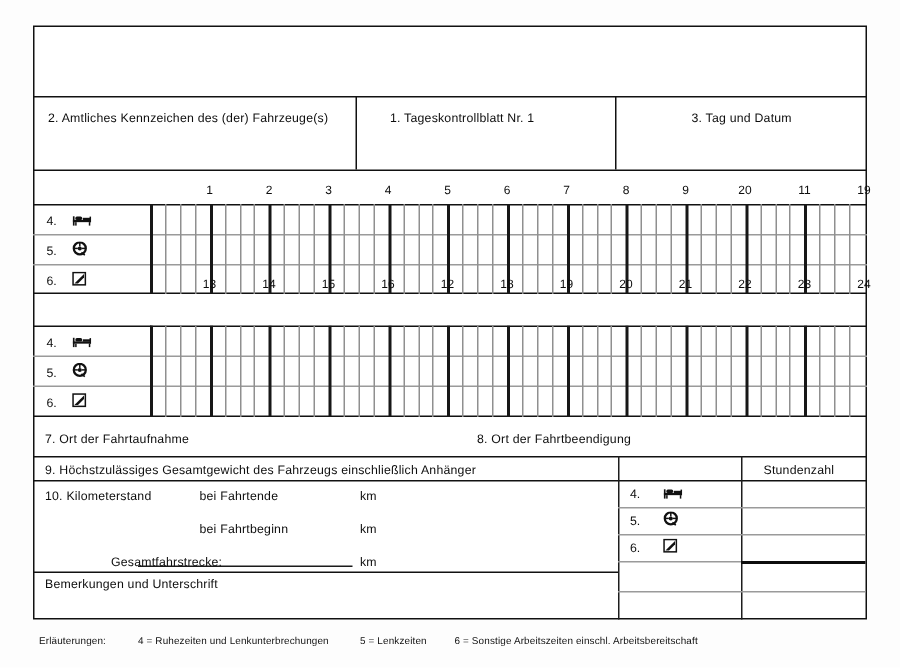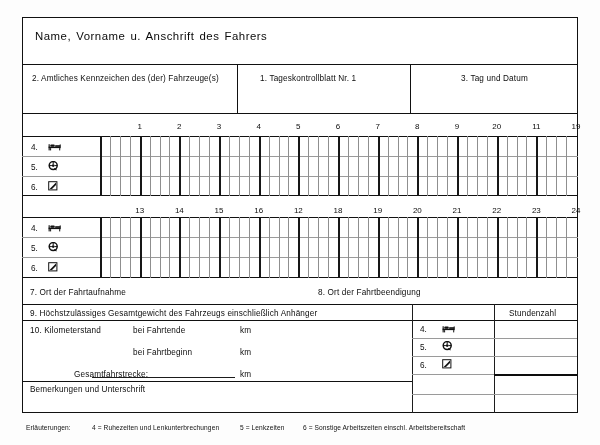--- a/index.html
+++ b/index.html
@@ -93,21 +93,20 @@
     letter-spacing: 0.1px;
   }
 </style>
 </head>
 <body>
 
 <div id="sheet">
 
   <div class="box" id="frame"></div>
 
-  <div class="lbl" id="title-text">Name, Vorname u. Anschrift des Fahrers</div>
   <div class="ln" style="left:22px; top:64px; width:556px; height:1.2px; background:#111;"></div>
 
   <div class="ln" id="hdr-v1" style="background:#111;"></div>
   <div class="ln" id="hdr-v2" style="background:#111;"></div>
   <div class="ln" style="left:22px; top:113px; width:556px; height:1.2px; background:#111;"></div>
 
   <div class="lbl" style="left:32px; top:74px;">2. Amtliches Kennzeichen des (der) Fahrzeuge(s)</div>
   <div class="lbl" style="left:260px; top:74px;">1. Tageskontrollblatt Nr. 1</div>
   <div class="lbl" style="left:461px; top:74px;">3. Tag und Datum</div>
 
@@ -215,21 +214,21 @@
     </div>
 
   <div class="rowlab" style="left:31px; top:183px;">6.</div>
   <div class="ico" id="ico-sq-1" style="left:48px; top:181px;">
       <svg width="10" height="10" viewBox="0 0 10 10">
         <rect x="0.7" y="0.7" width="8.2" height="8.2" fill="none" stroke="#111" stroke-width="1"></rect>
         <path d="M1.6 8.0 L8.0 1.6 L8.0 4.0 L4.0 8.0 Z" fill="#111"></path>
       </svg>
     </div>
 
-  <div class="hour-strip" id="hours-bottom" style="left:22px; top:206px; width:474px;">
+  <div class="hour-strip" id="hours-bottom" style="left:22px; top:185px; width:474px;">
       <div class="hour-num" style="left: 117.667px; top: 0px;">13</div>
       <div class="hour-num" style="left: 157.333px; top: 0px;">14</div>
       <div class="hour-num" style="left: 197px; top: 0px;">15</div>
       <div class="hour-num" style="left: 236.667px; top: 0px;">16</div>
       <div class="hour-num" style="left: 276.333px; top: 0px;">12</div>
       <div class="hour-num" style="left: 316px; top: 0px;">18</div>
       <div class="hour-num" style="left: 355.667px; top: 0px;">19</div>
       <div class="hour-num" style="left: 395.333px; top: 0px;">20</div>
       <div class="hour-num" style="left: 435px; top: 0px;">21</div>
       <div class="hour-num" style="left: 474.667px; top: 0px;">22</div>

